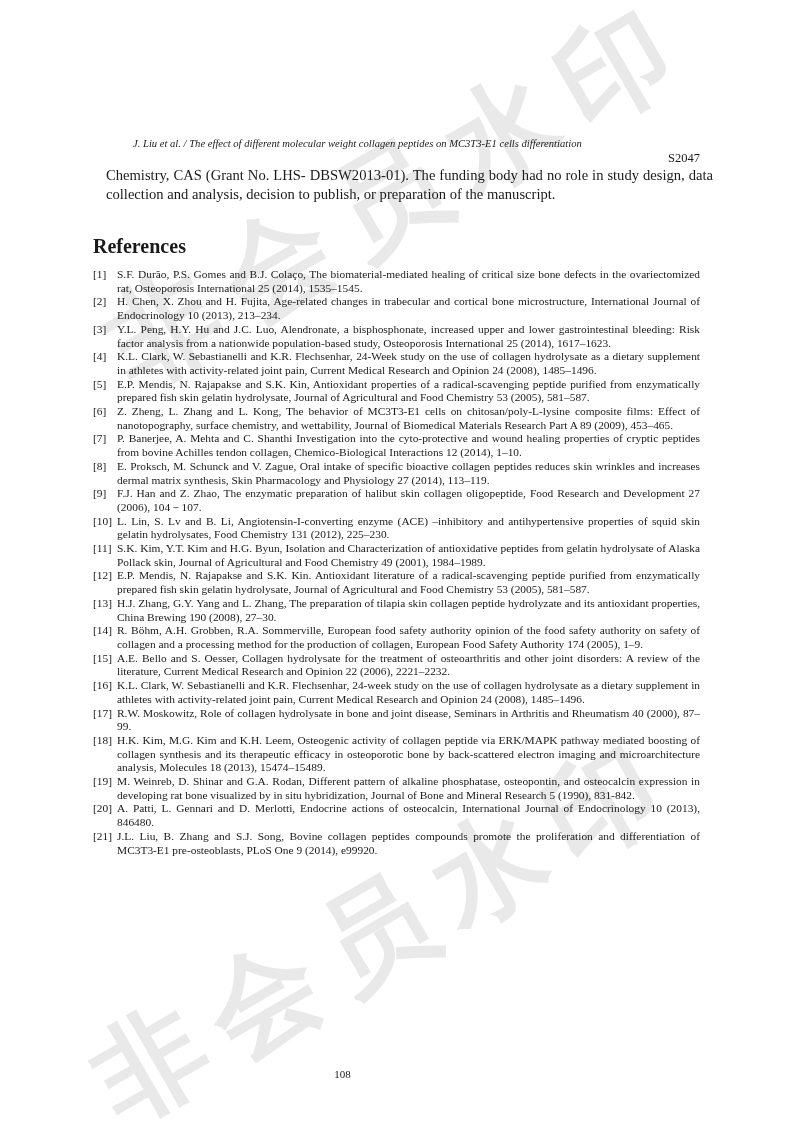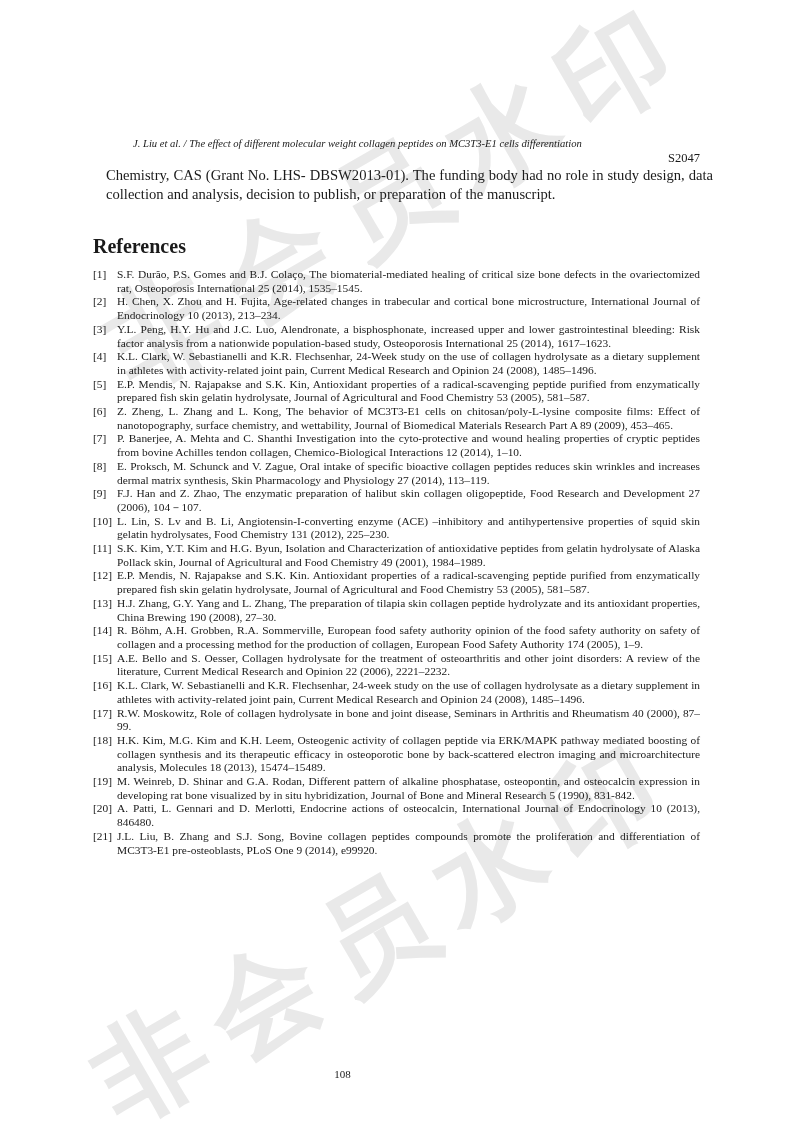--- a/index.html
+++ b/index.html
@@ -103,21 +103,21 @@
         <li class="ref"><span class="ref-num">[2]</span><span class="ref-body"><span>H. Chen, X. Zhou and H. Fujita, Age-related changes in trabecular and cortical bone microstructure, International Journal of Endocrinology 10 (2013), 213–234.</span><span class="vol"></span><span></span></span></li>
         <li class="ref"><span class="ref-num">[3]</span><span class="ref-body"><span>Y.L. Peng, H.Y. Hu and J.C. Luo, Alendronate, a bisphosphonate, increased upper and lower gastrointestinal bleeding: Risk factor analysis from a nationwide population-based study, Osteoporosis International </span><span class="vol">25</span><span> (2014), 1617–1623.</span></span></li>
         <li class="ref"><span class="ref-num">[4]</span><span class="ref-body"><span>K.L. Clark, W. Sebastianelli and K.R. Flechsenhar, 24-Week study on the use of collagen hydrolysate as a dietary supplement in athletes with activity-related joint pain, Current Medical Research and Opinion </span><span class="vol">24</span><span> (2008), 1485–1496.</span></span></li>
         <li class="ref"><span class="ref-num">[5]</span><span class="ref-body"><span>E.P. Mendis, N. Rajapakse and S.K. Kin, Antioxidant properties of a radical-scavenging peptide purified from enzymatically prepared fish skin gelatin hydrolysate, Journal of Agricultural and Food Chemistry </span><span class="vol">53</span><span> (2005), 581–587.</span></span></li>
         <li class="ref"><span class="ref-num">[6]</span><span class="ref-body"><span>Z. Zheng, L. Zhang and L. Kong, The behavior of MC3T3-E1 cells on chitosan/poly-L-lysine composite films: Effect of nanotopography, surface chemistry, and wettability, Journal of Biomedical Materials Research Part A </span><span class="vol">89</span><span> (2009), 453–465.</span></span></li>
         <li class="ref"><span class="ref-num">[7]</span><span class="ref-body"><span>P. Banerjee, A. Mehta and C. Shanthi Investigation into the cyto-protective and wound healing properties of cryptic peptides from bovine Achilles tendon collagen, Chemico-Biological Interactions </span><span class="vol">12</span><span> (2014), 1–10.</span></span></li>
         <li class="ref"><span class="ref-num">[8]</span><span class="ref-body"><span>E. Proksch, M. Schunck and V. Zague, Oral intake of specific bioactive collagen peptides reduces skin wrinkles and increases dermal matrix synthesis, Skin Pharmacology and Physiology </span><span class="vol">27</span><span> (2014), 113–119.</span></span></li>
         <li class="ref"><span class="ref-num">[9]</span><span class="ref-body"><span>F.J. Han and Z. Zhao, The enzymatic preparation of halibut skin collagen oligopeptide, Food Research and Development </span><span class="vol">27</span><span> (2006), 104－107.</span></span></li>
         <li class="ref"><span class="ref-num">[10]</span><span class="ref-body"><span>L. Lin, S. Lv and B. Li, Angiotensin-I-converting enzyme (ACE) –inhibitory and antihypertensive properties of squid skin gelatin hydrolysates, Food Chemistry </span><span class="vol">131</span><span> (2012), 225–230.</span></span></li>
         <li class="ref"><span class="ref-num">[11]</span><span class="ref-body"><span>S.K. Kim, Y.T. Kim and H.G. Byun, Isolation and Characterization of antioxidative peptides from gelatin hydrolysate of Alaska Pollack skin, Journal of Agricultural and Food Chemistry </span><span class="vol">49</span><span> (2001), 1984–1989.</span></span></li>
-        <li class="ref"><span class="ref-num">[12]</span><span class="ref-body"><span>E.P. Mendis, N. Rajapakse and S.K. Kin. Antioxidant properties of a radical-scavenging peptide purified from enzymatically prepared fish skin gelatin hydrolysate, Journal of Agricultural and Food Chemistry </span><span class="vol">53</span><span> (2005), 581–587.</span></span></li>
+        <li class="ref"><span class="ref-num">[12]</span><span class="ref-body"><span>E.P. Mendis, N. Rajapakse and S.K. Kin. Antioxidant literature of a radical-scavenging peptide purified from enzymatically prepared fish skin gelatin hydrolysate, Journal of Agricultural and Food Chemistry </span><span class="vol">53</span><span> (2005), 581–587.</span></span></li>
         <li class="ref"><span class="ref-num">[13]</span><span class="ref-body"><span>H.J. Zhang, G.Y. Yang and L. Zhang, The preparation of tilapia skin collagen peptide hydrolyzate and its antioxidant properties, China Brewing </span><span class="vol">190</span><span> (2008), 27–30.</span></span></li>
         <li class="ref"><span class="ref-num">[14]</span><span class="ref-body"><span>R. Böhm, A.H. Grobben, R.A. Sommerville, European food safety authority opinion of the food safety authority on safety of collagen and a processing method for the production of collagen, European Food Safety Authority </span><span class="vol">174</span><span> (2005), 1–9.</span></span></li>
         <li class="ref"><span class="ref-num">[15]</span><span class="ref-body"><span>A.E. Bello and S. Oesser, Collagen hydrolysate for the treatment of osteoarthritis and other joint disorders: A review of the literature, Current Medical Research and Opinion </span><span class="vol">22</span><span> (2006), 2221–2232.</span></span></li>
         <li class="ref"><span class="ref-num">[16]</span><span class="ref-body"><span>K.L. Clark, W. Sebastianelli and K.R. Flechsenhar, 24-week study on the use of collagen hydrolysate as a dietary supplement in athletes with activity-related joint pain, Current Medical Research and Opinion </span><span class="vol">24</span><span> (2008), 1485–1496.</span></span></li>
         <li class="ref"><span class="ref-num">[17]</span><span class="ref-body"><span>R.W. Moskowitz, Role of collagen hydrolysate in bone and joint disease, Seminars in Arthritis and Rheumatism </span><span class="vol">40</span><span> (2000), 87–99.</span></span></li>
         <li class="ref"><span class="ref-num">[18]</span><span class="ref-body"><span>H.K. Kim, M.G. Kim and K.H. Leem, Osteogenic activity of collagen peptide via ERK/MAPK pathway mediated boosting of collagen synthesis and its therapeutic efficacy in osteoporotic bone by back-scattered electron imaging and microarchitecture analysis, Molecules </span><span class="vol">18</span><span> (2013), 15474–15489.</span></span></li>
         <li class="ref"><span class="ref-num">[19]</span><span class="ref-body"><span>M. Weinreb, D. Shinar and G.A. Rodan, Different pattern of alkaline phosphatase, osteopontin, and osteocalcin expression in developing rat bone visualized by in situ hybridization, Journal of Bone and Mineral Research </span><span class="vol">5</span><span> (1990), 831-842.</span></span></li>
         <li class="ref"><span class="ref-num">[20]</span><span class="ref-body"><span>A. Patti, L. Gennari and D. Merlotti, Endocrine actions of osteocalcin, International Journal of Endocrinology </span><span class="vol">10</span><span> (2013), 846480.</span></span></li>
         <li class="ref"><span class="ref-num">[21]</span><span class="ref-body"><span>J.L. Liu, B. Zhang and S.J. Song, Bovine collagen peptides compounds promote the proliferation and differentiation of MC3T3-E1 pre-osteoblasts, PLoS One </span><span class="vol">9</span><span> (2014), e99920.</span></span></li>
       </ol>

